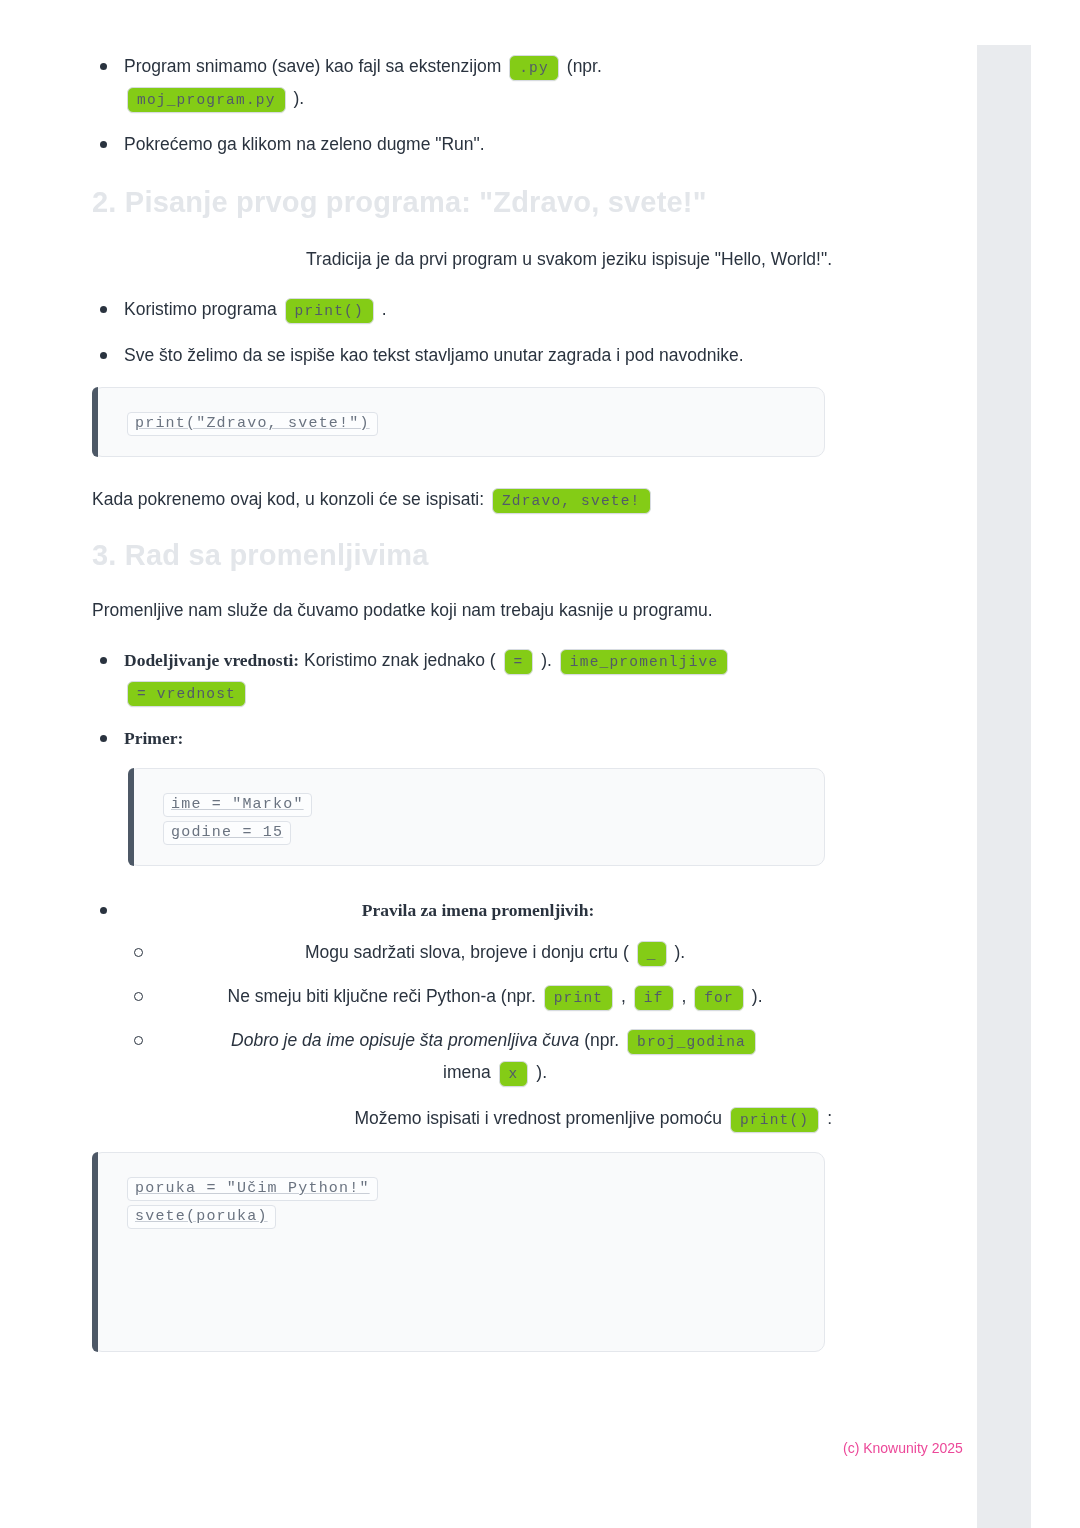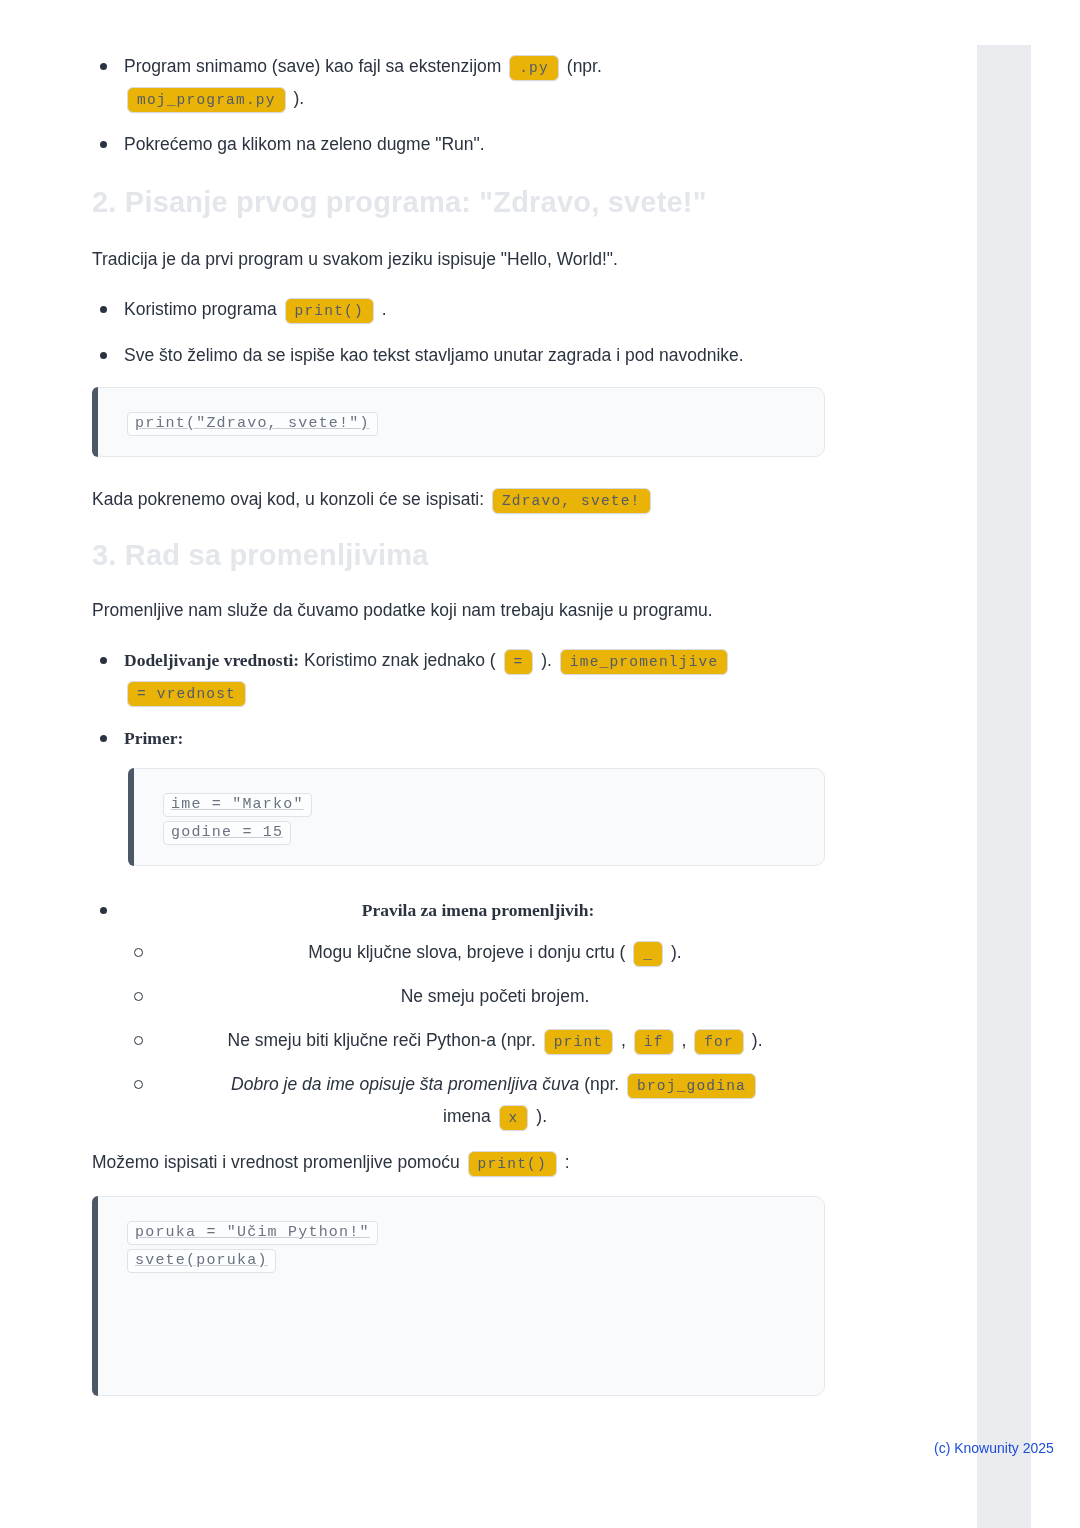--- a/index.html
+++ b/index.html
@@ -10,22 +10,22 @@
     color:#2a333f;
     position:relative;
     overflow:hidden;
   }
   .page { position:absolute; inset:0; }
   .right-gutter {
     position:absolute; left:977px; top:45px; width:54px; height:1483px;
     background:#e9ebee;
   }
   .watermark {
-    position:absolute; left:934px; top:1440px;
-    font-size:14px; color:#1d4ed8; z-index:5; white-space:nowrap;
+    position:absolute; left:843px; top:1440px;
+    font-size:14px; color:#ec4899; z-index:5; white-space:nowrap;
   }
   .content { position:absolute; left:92px; top:50px; width:740px; }
 
   p, li { font-size:17.5px; line-height:32px; }
 
   ul { list-style:none; }
   ul.bullets > li { position:relative; padding-left:32px; margin-bottom:14px; }
   ul.bullets > li::before {
     content:""; position:absolute; left:8px; top:13px;
     width:7px; height:7px; border-radius:50%; background:#2a333f;
@@ -37,37 +37,37 @@
     width:7px; height:7px; border-radius:50%;
     border:1.5px solid #2a333f; background:transparent;
   }
 
   h2 {
     font-size:29px; font-weight:700; color:#e3e6ea; letter-spacing:0.2px;
   }
   .h-sec2 { margin:26px 0 24px; }
   .h-sec3 { margin:24px 0 22px; }
 
-  .p-std   { margin:0 0 18px; }
+  .p-std   { margin:0 0 18px;text-align:right; }
   .p-tight { margin:4px 0 18px; }
   .just    { text-align:justify; }
 
   .list-top   { margin-bottom:8px; }
   .list-sec2  { margin-top:8px; margin-bottom:0; }
   .list-sec3  { margin-top:0; margin-bottom:0; }
   .list-rules { margin-top:4px; margin-bottom:6px;text-align:center; }
 
   .b { font-weight:700;font-family:Liberation Serif, serif; }
   .i { font-style:italic; }
 
   .chip {
     display:inline-block;
     font-family:"Liberation Mono", monospace;
     font-size:14.5px; line-height:20px; letter-spacing:1.2px;
-    color:#525b68; background:#eab308;
+    color:#525b68; background:#84cc16;
     border:1px solid #d7dbe1; border-radius:6px;
     padding:2px 9px; margin:0 3px;
     box-shadow:0 1px 1px rgba(0,0,0,0.03);
     white-space:nowrap;
   }
 
   .codeblock {
     position:relative; width:733px;
     background:#f9fafb;
     border:1px solid #e4e7ec; border-radius:10px;
@@ -159,24 +159,21 @@
       <div class="code-line">
         <span class="code-chip">godine = 15</span>
       </div>
     </div>
 
     <ul class="bullets list-rules">
       <li>
         <span class="b">Pravila za imena promenljivih:</span>
         <ul class="sublist">
           <li>
-            <span>Mogu ključne slova, brojeve i donju crtu ( </span><code class="chip">_</code><span> ).</span>
-          </li>
-          <li>
-            <span>Ne smeju početi brojem.</span>
+            <span>Mogu sadržati slova, brojeve i donju crtu ( </span><code class="chip">_</code><span> ).</span>
           </li>
           <li>
             <span>Ne smeju biti ključne reči Python-a (npr. </span><code class="chip">print</code><span> , </span><code class="chip">if</code><span> , </span><code class="chip">for</code><span> ).</span>
           </li>
           <li>
             <span class="i">Dobro je da ime opisuje šta promenljiva čuva</span><span> (npr. </span><code class="chip">broj_godina</code><br>
             <span>imena </span><code class="chip">x</code><span> ).</span>
           </li>
         </ul>
       </li>

